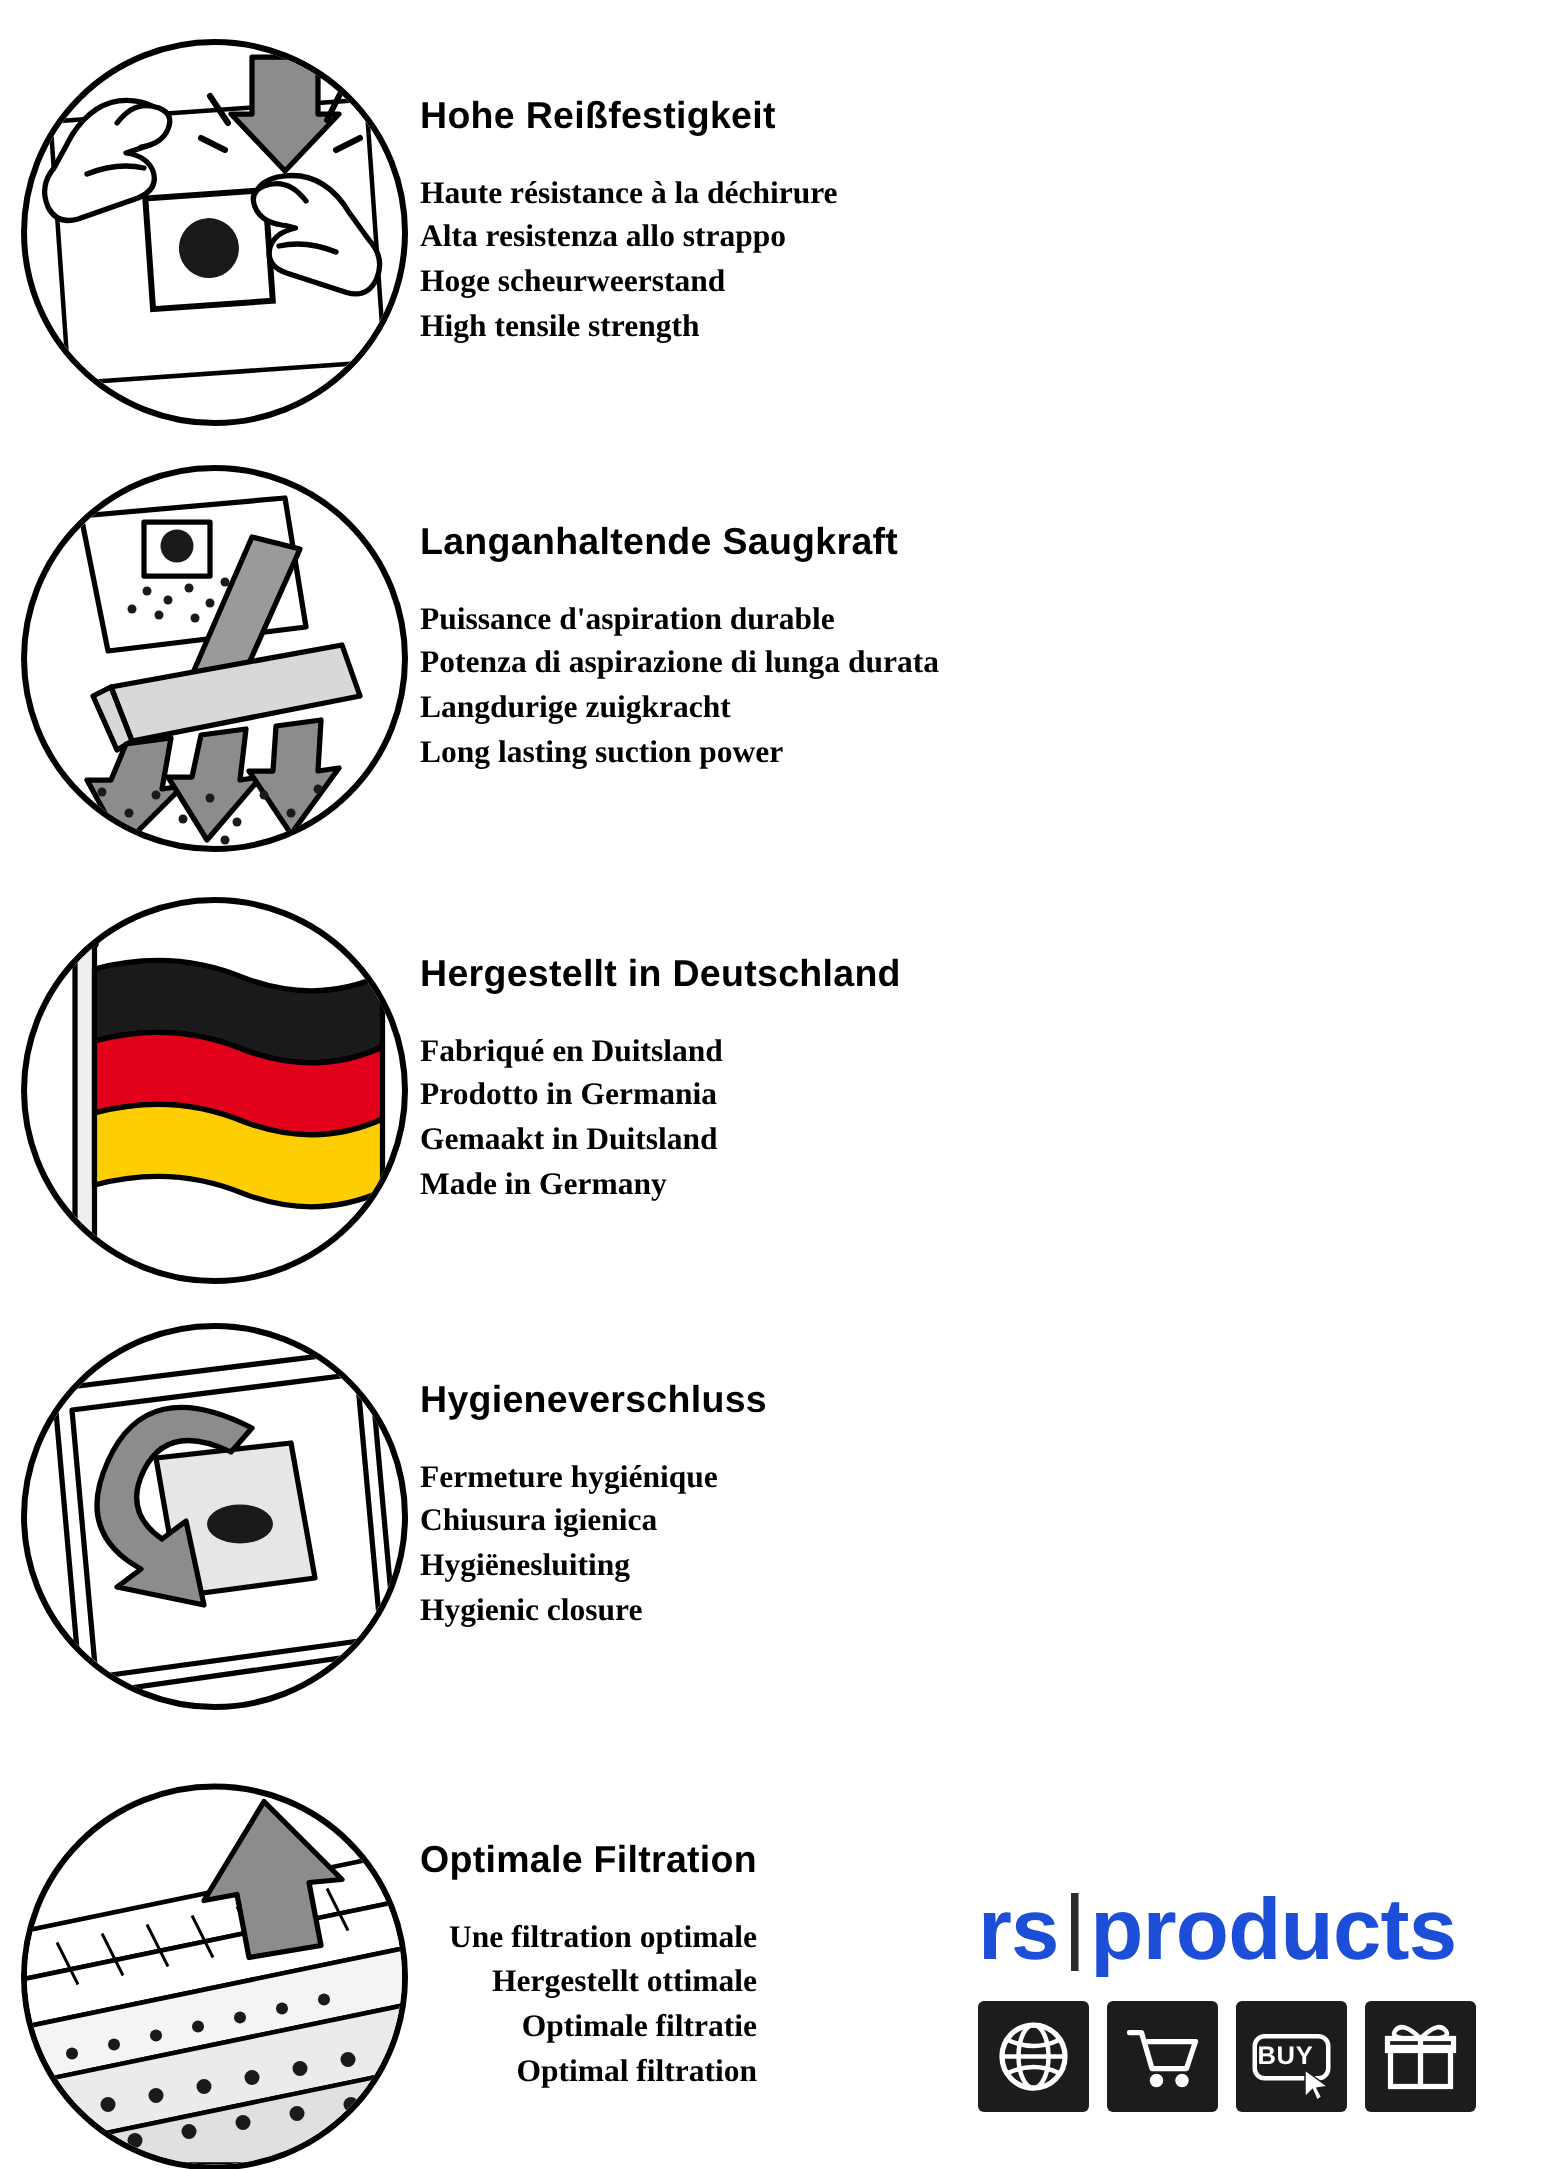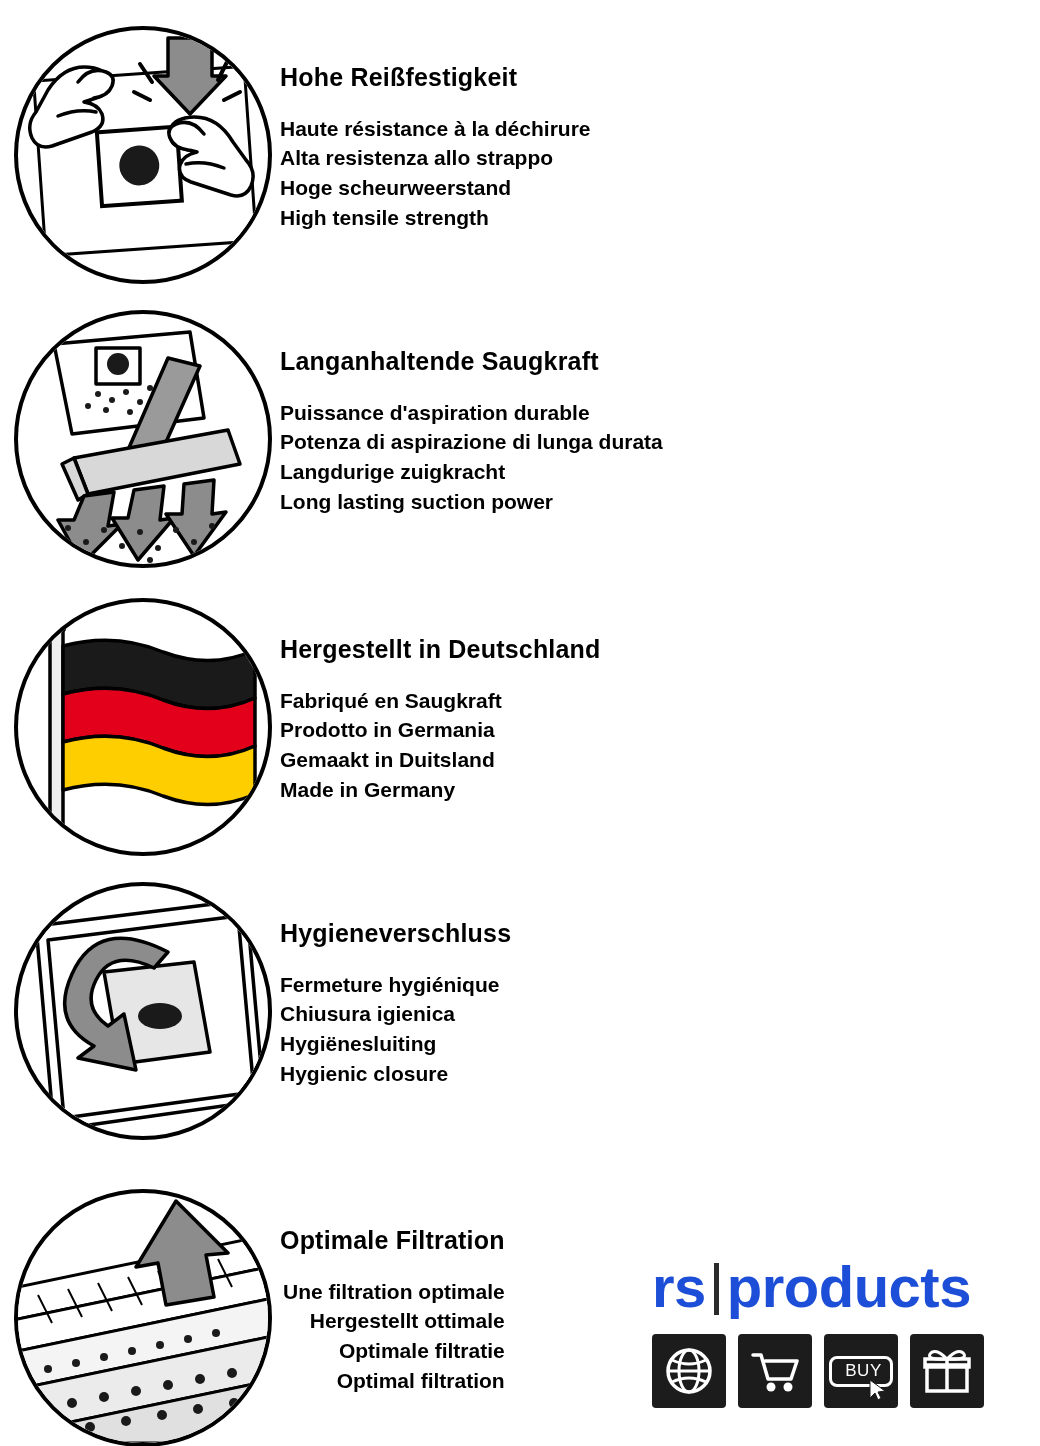--- a/index.html
+++ b/index.html
@@ -58,20 +58,21 @@
     font-weight: bold;
     letter-spacing: 0.2px;
     margin: 0 0 22px 0;
     line-height: 1.1;
   }
   .trans {
     font-size: 21px;
     font-weight: bold;
     line-height: 1.42;
     margin: 0;
+    font-family: Liberation Serif, serif;
   }
   .trans div { white-space: nowrap; }
 
   
   .bag1 {
     position: absolute;
     left: 20px; top: 42px;
     width: 208px; height: 172px;
     background: #fff;
     border: 3px solid #000;
@@ -127,24 +128,24 @@
     border-radius: 4px;
     position: relative;
     color: #fff;
     display: flex;
     align-items: center;
     justify-content: center;
   }
   .bicon svg { display: block; }
   .buy-text {
     font-size: 17px;
-    font-weight: normal;
+    font-weight: bold;
     border: 3px solid #fff;
     border-radius: 8px;
-    padding: 2px 8px 3px 13px;
+    padding: 2px 8px 3px 0;
     letter-spacing: 0.5px;
   }
 </style>
 </head>
 <body>
 
 <div class="sheet">
 
   <div class="feature f0">
     <div class="icon-wrap">
@@ -257,21 +258,21 @@
             <path d="M45 44 q52 -14 100 6 q48 18 92 -2 l0 48 q-44 20 -92 2 q-48 -20 -100 -6 z" fill="#1a1a1a"></path>
             <path d="M45 92 q52 -14 100 6 q48 18 92 -2 l0 48 q-44 20 -92 2 q-48 -20 -100 -6 z" fill="#e2001a"></path>
             <path d="M45 140 q52 -14 100 6 q48 18 92 -2 l0 48 q-44 20 -92 2 q-48 -20 -100 -6 z" fill="#ffce00"></path>
           </g>
         </svg>
       </div>
     </div>
     <div class="text-block">
       <h2 class="title">Hergestellt in Deutschland</h2>
       <div class="trans">
-        <div>Fabriqué en Saugkraft</div>
+        <div>Fabriqué en Duitsland</div>
         <div>Prodotto in Germania</div>
         <div>Gemaakt in Duitsland</div>
         <div>Made in Germany</div>
       </div>
     </div>
   </div>
 
   <div class="feature f3">
     <div class="icon-wrap">
       <div class="icon-circle">

